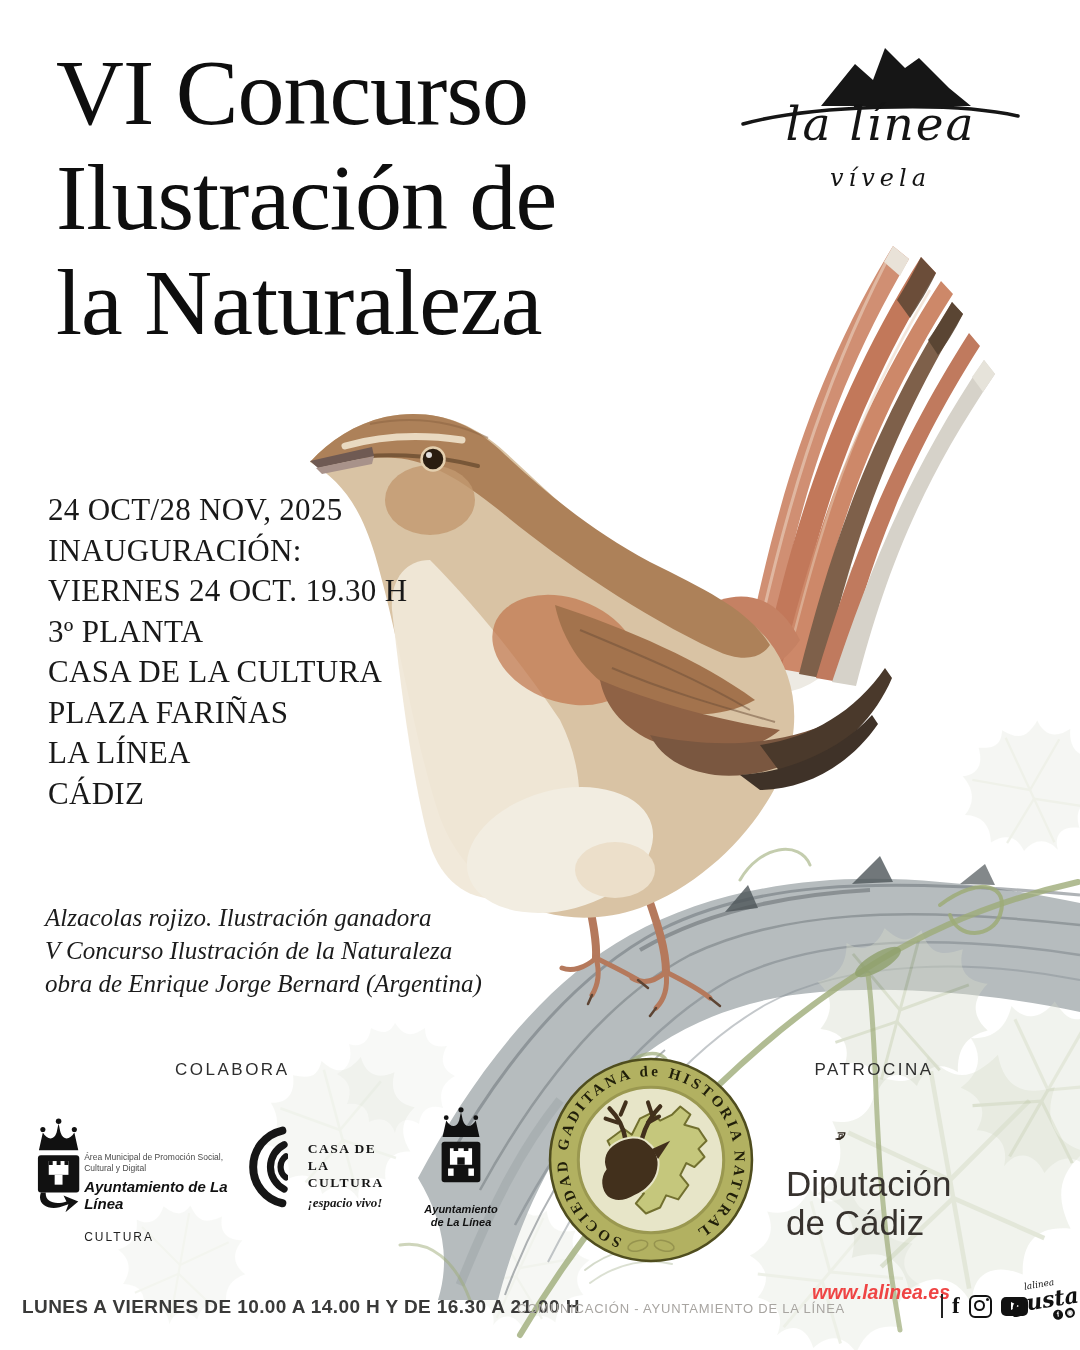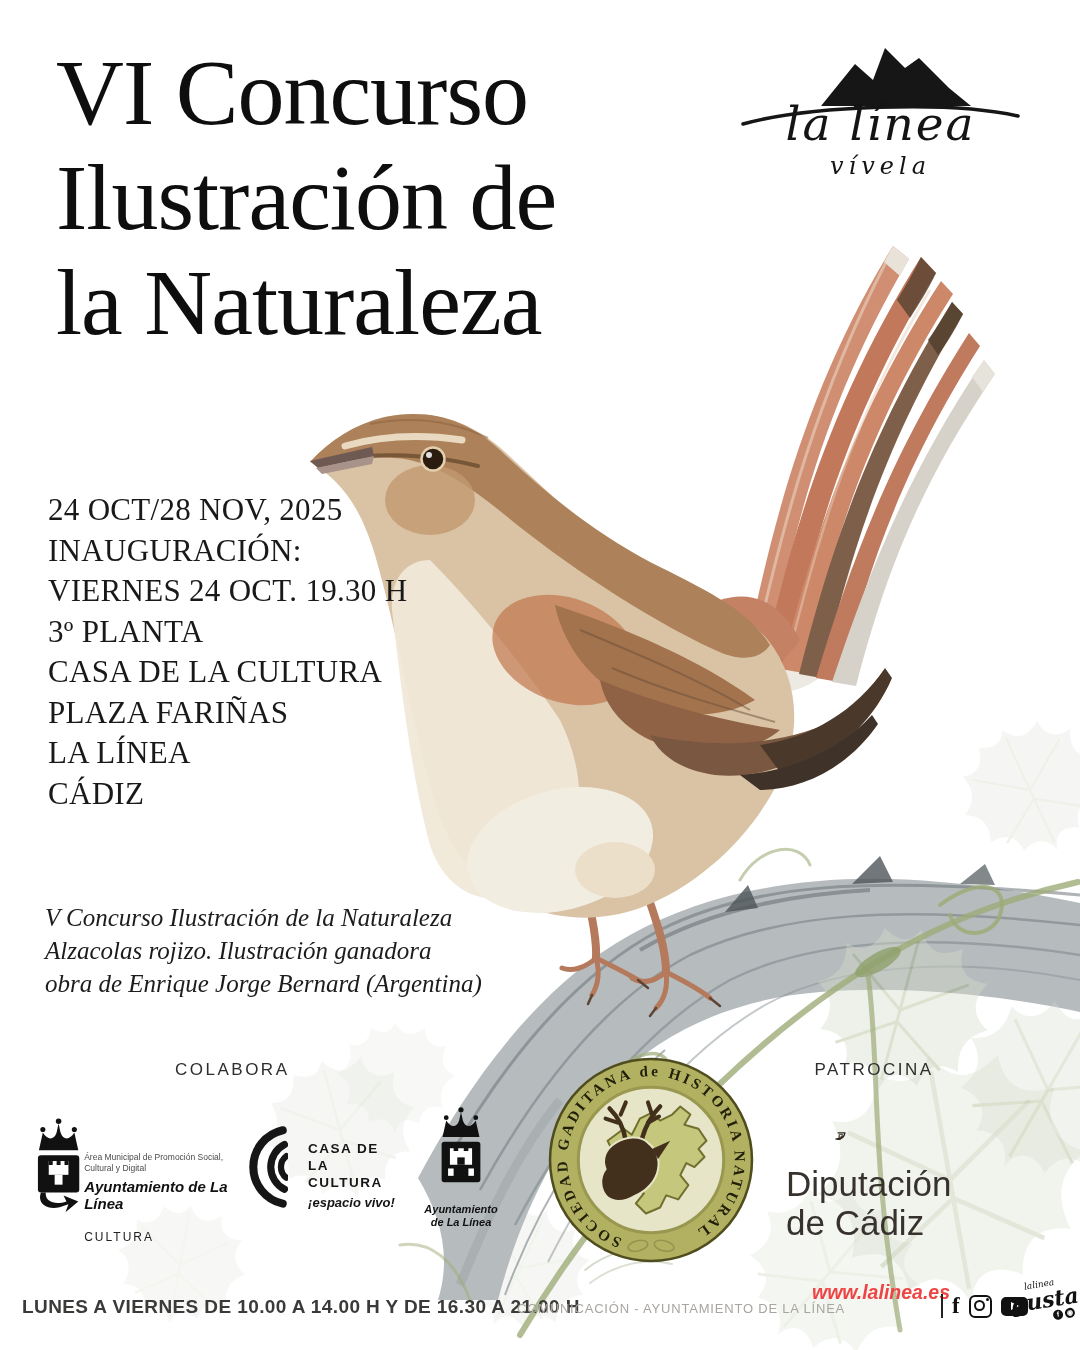--- a/index.html
+++ b/index.html
@@ -6,39 +6,39 @@
   body{width:1080px;height:1350px;position:relative;overflow:hidden;background:#ffffff;
        font-family:"Liberation Sans",sans-serif;}
   .abs{position:absolute;}
   
   .title{left:56px;top:40px;font-family:"Liberation Serif",serif;font-size:94px;line-height:105px;
          color:#0e0e0e;letter-spacing:-1px;white-space:nowrap;}
   
   .brand{left:733px;top:26px;width:295px;height:155px;}
   .brand-name{position:absolute;left:0;top:70px;width:100%;text-align:center;
               font-family:"DejaVu Serif",serif;font-style:italic;font-size:47px;color:#141414;letter-spacing:2px;}
-  .brand-tag{position:absolute;left:0;top:126px;width:100%;text-align:center;
+  .brand-tag{position:absolute;left:0;top:138px;width:100%;text-align:center;
              font-family:"DejaVu Serif",serif;font-style:italic;font-size:24px;color:#141414;letter-spacing:5px;}
   
   .info{left:48px;top:490px;font-family:"Liberation Serif",serif;font-size:31px;line-height:40.5px;
         color:#191919;letter-spacing:.3px;}
   
   .caption{left:45px;top:901px;font-family:"Liberation Serif",serif;font-style:italic;
            font-size:25px;line-height:33px;color:#1c1c1c;}
   
   .seclabel{font-size:17px;letter-spacing:2.5px;color:#2e2e2e;font-weight:400;}
   .colabora{left:175px;top:1060px;width:180px;}
   .patrocina{left:789px;top:1060px;width:170px;text-align:center;}
   
   .lg-ayto{left:33px;top:1116px;width:235px;height:100px;display:flex;gap:0;}
   .lg-ayto-text{padding-top:36px;}
   .lg-area{font-size:8.5px;color:#4a4a4a;line-height:10.5px;}
   .lg-name{font-size:15px;font-weight:bold;font-style:italic;color:#111;margin-top:5px;}
   .lg-dept{font-size:12px;font-weight:normal;letter-spacing:2px;color:#222;margin-top:18px;}
-  .lg-casa{left:238px;top:1118px;width:160px;height:100px;display:flex;gap:20px;}
+  .lg-casa{left:238px;top:1118px;width:160px;height:100px;display:flex;gap:20px;font-family:Liberation Serif, serif;}
   .casa-text{padding-top:22px;}
   .casa-l1,.casa-l2{font-size:13.5px;font-weight:bold;letter-spacing:1.5px;color:#161616;line-height:17px;}
   .casa-tag{font-size:13px;font-weight:bold;font-style:italic;color:#161616;margin-top:4px;}
   .lg-ayto2{left:418px;top:1104px;width:86px;height:125px;text-align:center;}
   .lg-name2{font-size:11px;font-weight:bold;font-style:italic;color:#111;line-height:13px;margin-top:3px;}
   .lg-dip{left:786px;top:1132px;width:290px;height:110px;display:flex;gap:14px;flex-direction:column;}
   .dip-text{padding-top:8px;font-size:35px;line-height:39px;color:#37322e;}
   
   .seal{left:547px;top:1056px;width:208px;height:208px;}
   
@@ -226,22 +226,22 @@
   <div>INAUGURACIÓN:</div>
   <div>VIERNES 24 OCT. 19.30 H</div>
   <div>3º PLANTA</div>
   <div>CASA DE LA CULTURA</div>
   <div>PLAZA FARIÑAS</div>
   <div>LA LÍNEA</div>
   <div>CÁDIZ</div>
 </div>
 
 <div class="abs caption">
+  <div>Alzacolas rojizo. Ilustración ganadora</div>
   <div>V Concurso Ilustración de la Naturaleza</div>
-  <div>Alzacolas rojizo. Ilustración ganadora</div>
   <div>obra de Enrique Jorge Bernard (Argentina)</div>
 </div>
 
 <div class="abs seclabel colabora">COLABORA</div>
 <div class="abs seclabel patrocina">PATROCINA</div>
 
 <div class="abs lg-ayto">
   <svg width="52" height="96" viewBox="0 0 52 96">
     <path d="M6,34 L46,34 L42,16 C38,23 31,25 28,16 C27,11 26.5,9 26,7 C25.5,9 25,11 24,16 C21,25 14,23 10,16 Z" fill="#111"></path>
     <circle cx="10" cy="13" r="2.6" fill="#111"></circle>

